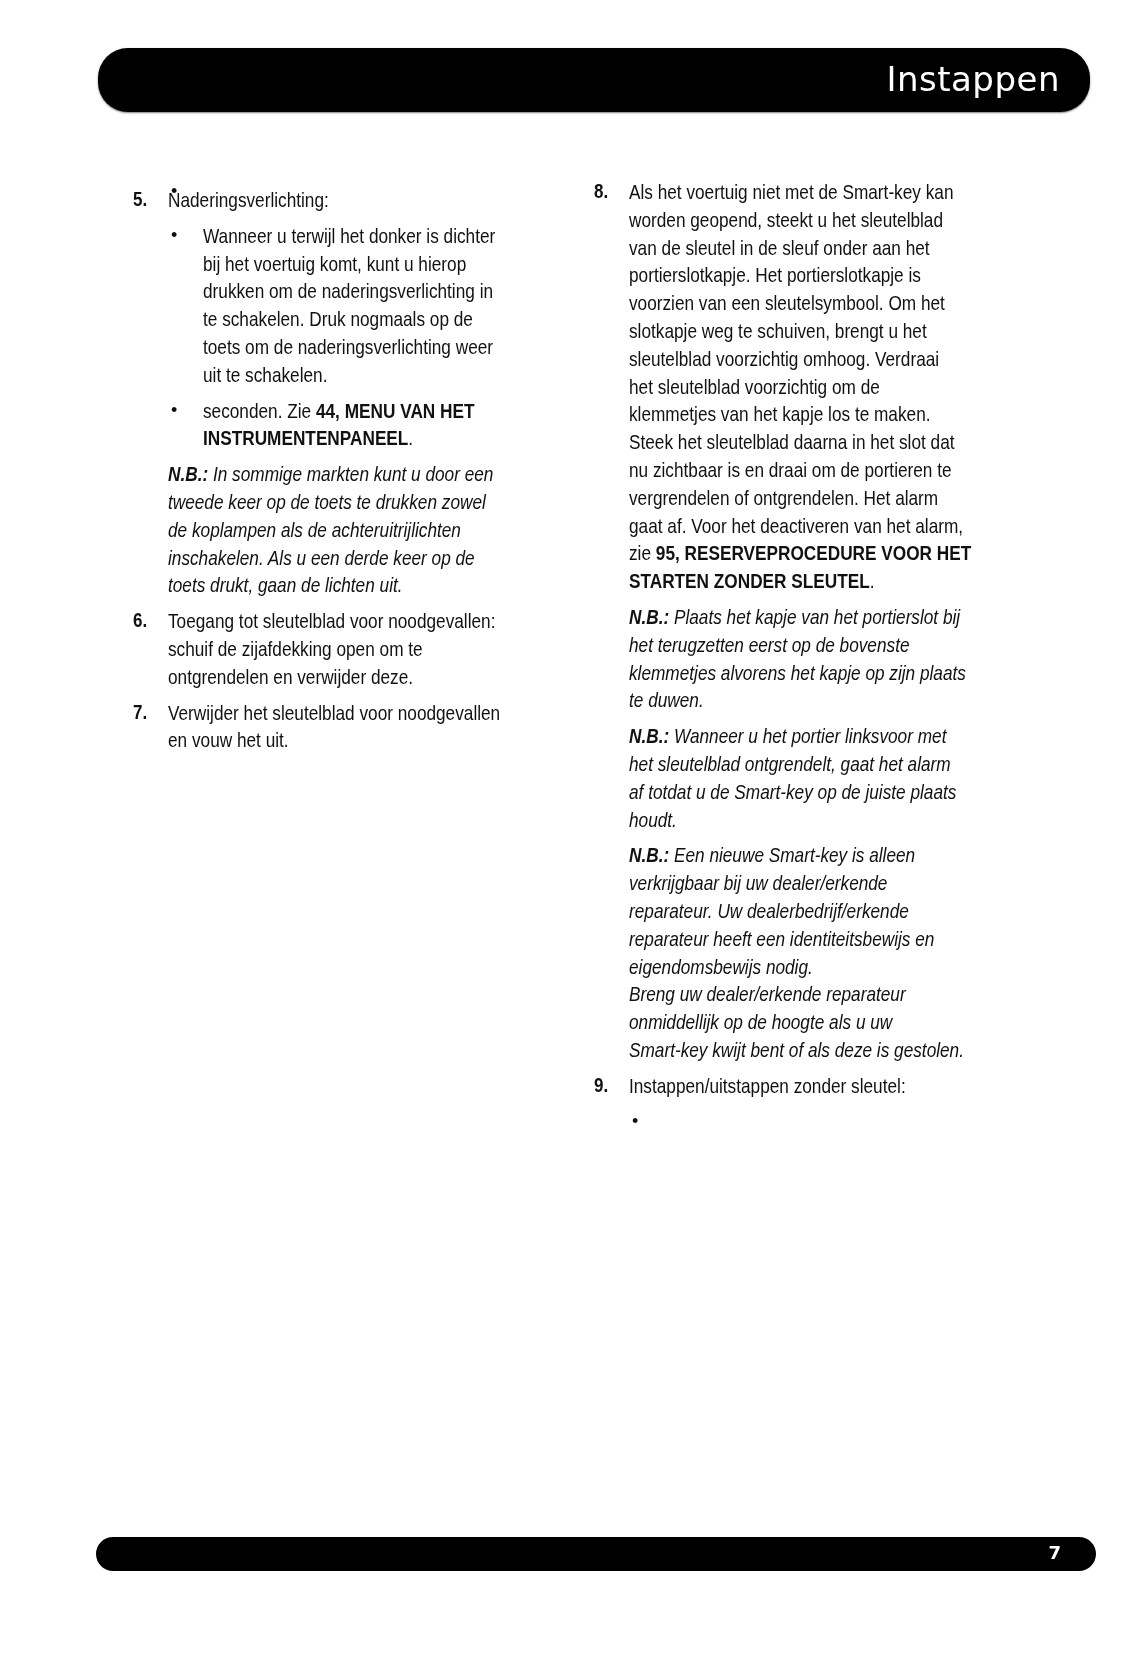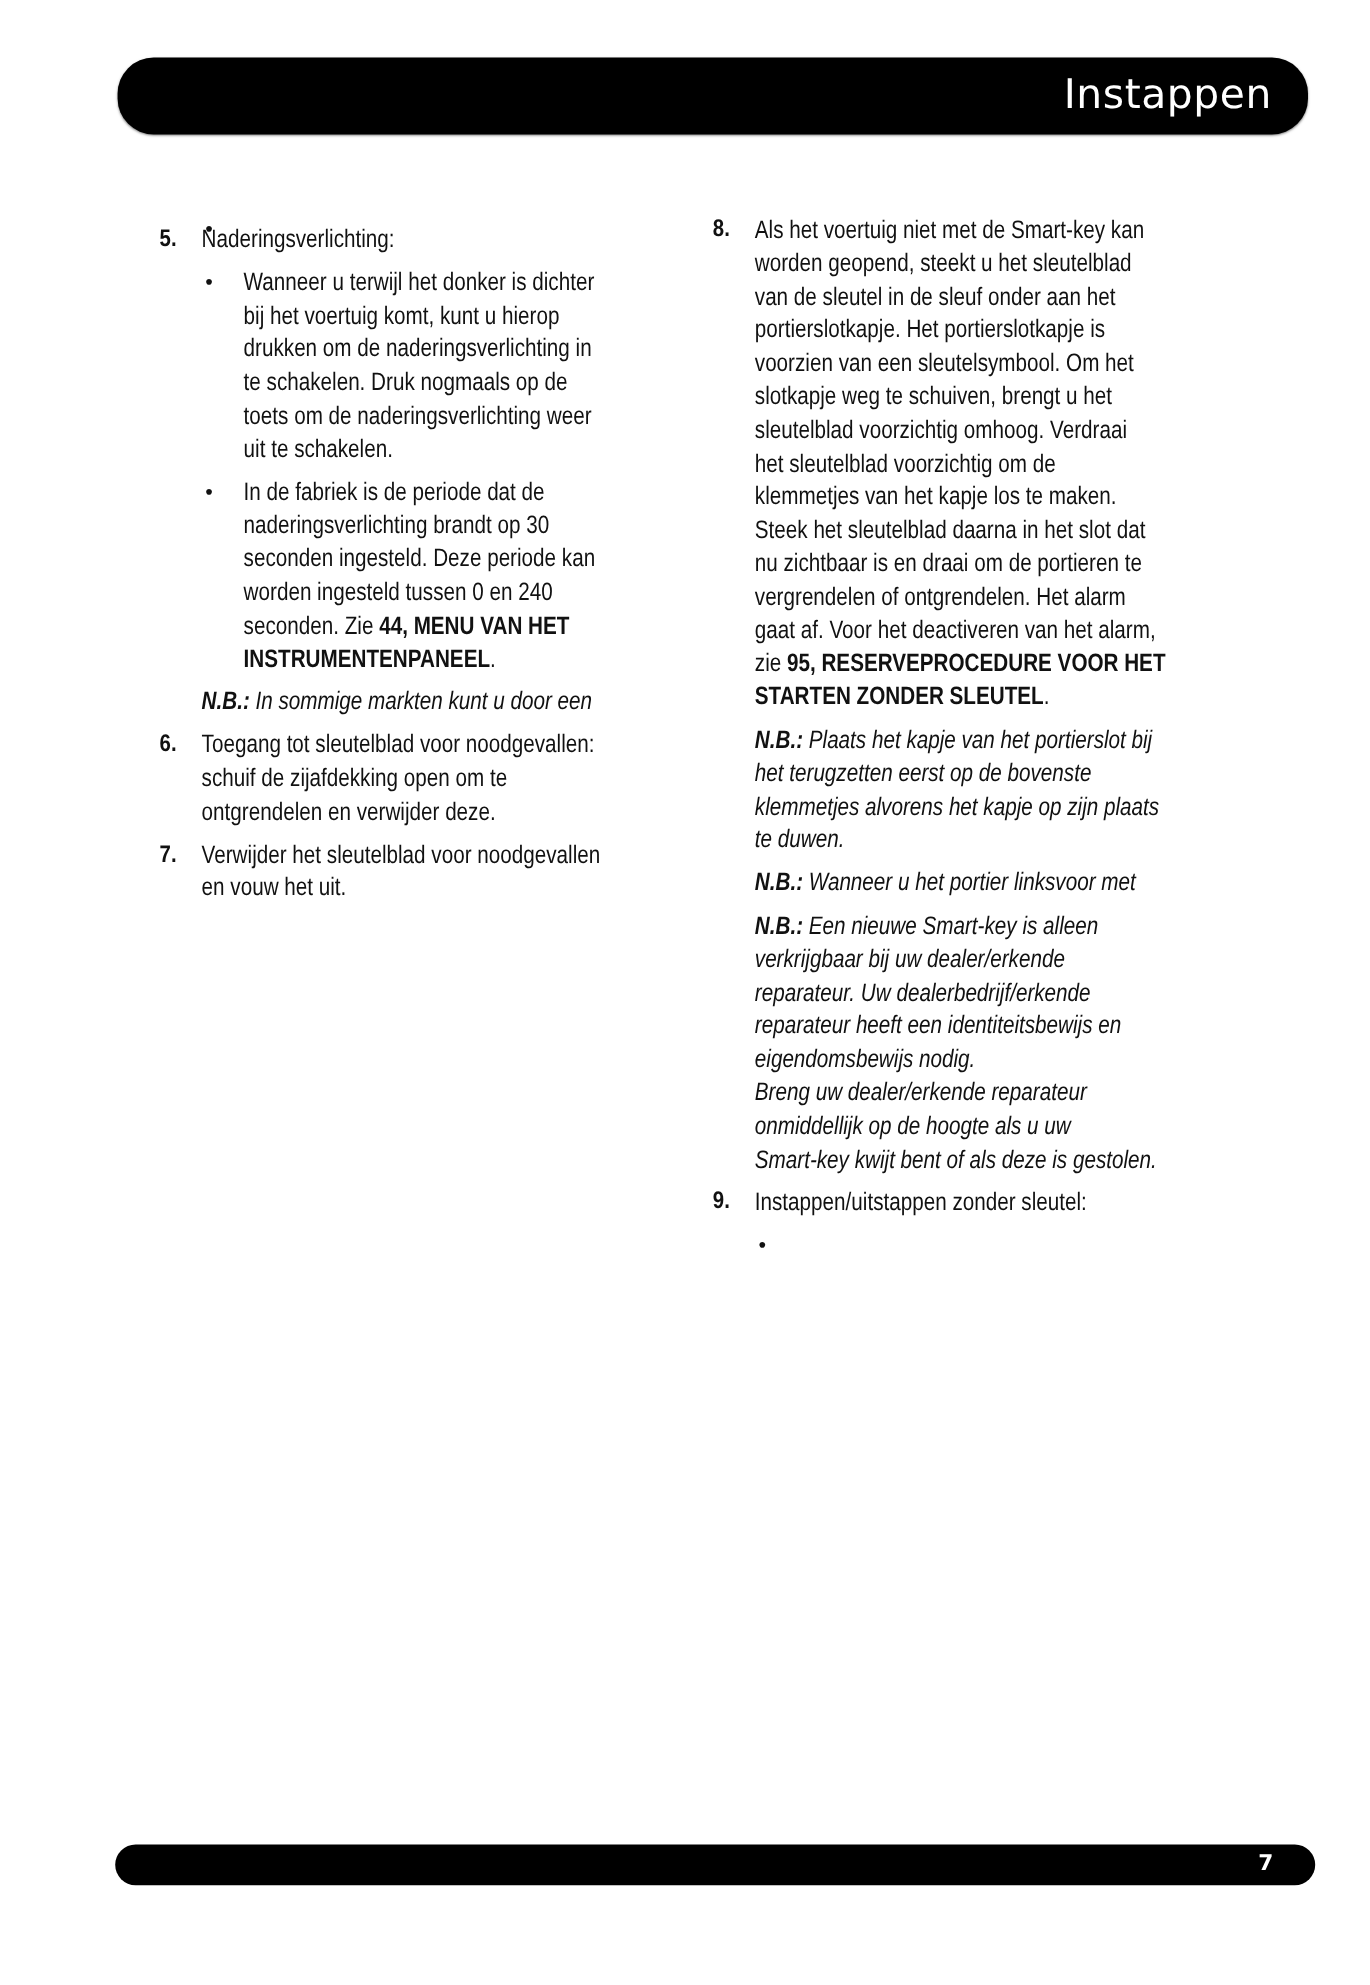--- a/index.html
+++ b/index.html
@@ -58,32 +58,32 @@
         <span class="line">bij het voertuig komt, kunt u hierop</span>
         <span class="line">drukken om de naderingsverlichting in</span>
         <span class="line">te schakelen. Druk nogmaals op de</span>
         <span class="line">toets om de naderingsverlichting weer</span>
         <span class="line">uit te schakelen.</span>
       </div>
   </div>
 
   <div class="block ind2">
     <span class="bullet" style="left:38px">•</span>
-    <div>
-        <span class="line">In de fabriek is de periode dat de</span>
-        <span class="line">naderingsverlichting brandt op 30</span>
-        <span class="line">seconden ingesteld. Deze periode kan</span>
-        <span class="line">worden ingesteld tussen 0 en 240</span>
-      </div>
     <span class="line"><span>seconden. Zie </span><span class="b">44, MENU VAN HET</span></span>
     <span class="line"><span class="b">INSTRUMENTENPANEEL</span><span>.</span></span>
   </div>
 
   <div class="block ind1">
     <span class="line i"><span class="nb">N.B.:</span><span> In sommige markten kunt u door een</span></span>
+    <div class="i">
+        <span class="line">tweede keer op de toets te drukken zowel</span>
+        <span class="line">de koplampen als de achteruitrijlichten</span>
+        <span class="line">inschakelen. Als u een derde keer op de</span>
+        <span class="line">toets drukt, gaan de lichten uit.</span>
+      </div>
   </div>
 
   <div class="block ind1">
     <span class="num">6.</span>
     <div>
         <span class="line">Toegang tot sleutelblad voor noodgevallen:</span>
         <span class="line">schuif de zijafdekking open om te</span>
         <span class="line">ontgrendelen en verwijder deze.</span>
       </div>
   </div>
@@ -124,20 +124,25 @@
     <span class="line i"><span class="nb">N.B.:</span><span> Plaats het kapje van het portierslot bij</span></span>
     <div class="i">
         <span class="line">het terugzetten eerst op de bovenste</span>
         <span class="line">klemmetjes alvorens het kapje op zijn plaats</span>
         <span class="line">te duwen.</span>
       </div>
   </div>
 
   <div class="block ind1">
     <span class="line i"><span class="nb">N.B.:</span><span> Wanneer u het portier linksvoor met</span></span>
+    <div class="i">
+        <span class="line">het sleutelblad ontgrendelt, gaat het alarm</span>
+        <span class="line">af totdat u de Smart-key op de juiste plaats</span>
+        <span class="line">houdt.</span>
+      </div>
   </div>
 
   <div class="block ind1">
     <span class="line i"><span class="nb">N.B.:</span><span> Een nieuwe Smart-key is alleen</span></span>
     <div class="i">
         <span class="line">verkrijgbaar bij uw dealer/erkende</span>
         <span class="line">reparateur. Uw dealerbedrijf/erkende</span>
         <span class="line">reparateur heeft een identiteitsbewijs en</span>
         <span class="line">eigendomsbewijs nodig.</span>
         <span class="line">Breng uw dealer/erkende reparateur</span>

